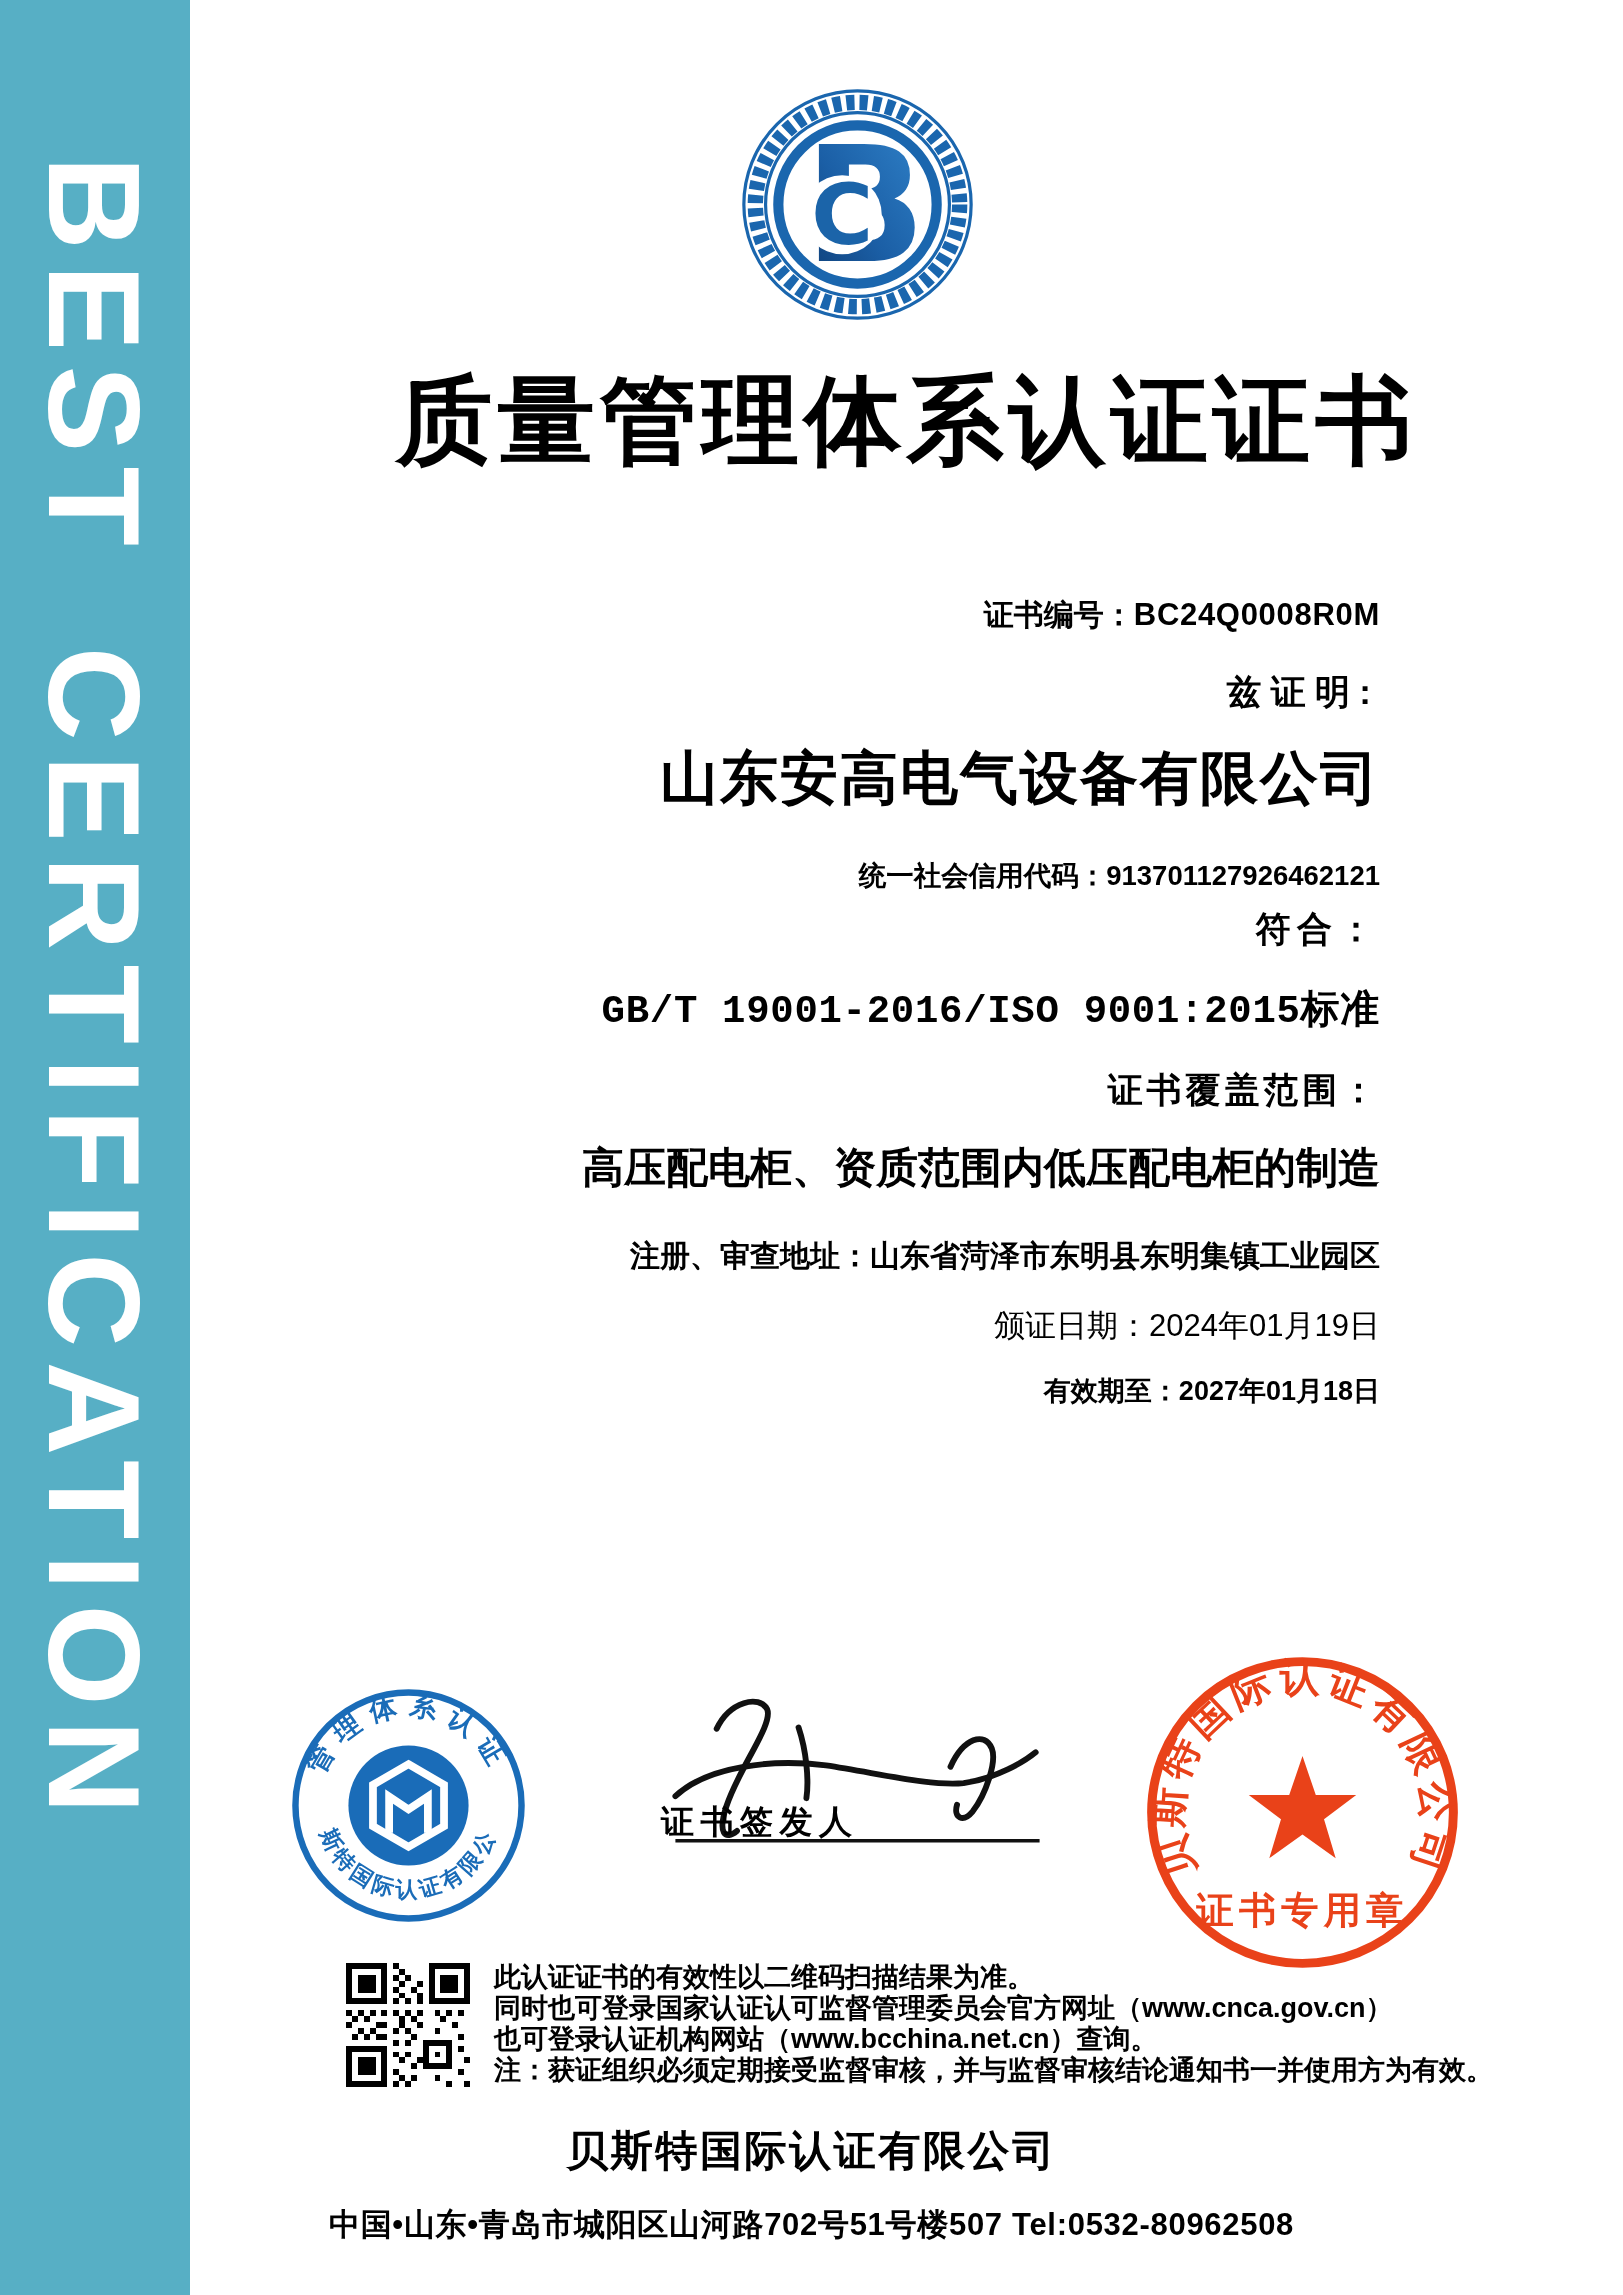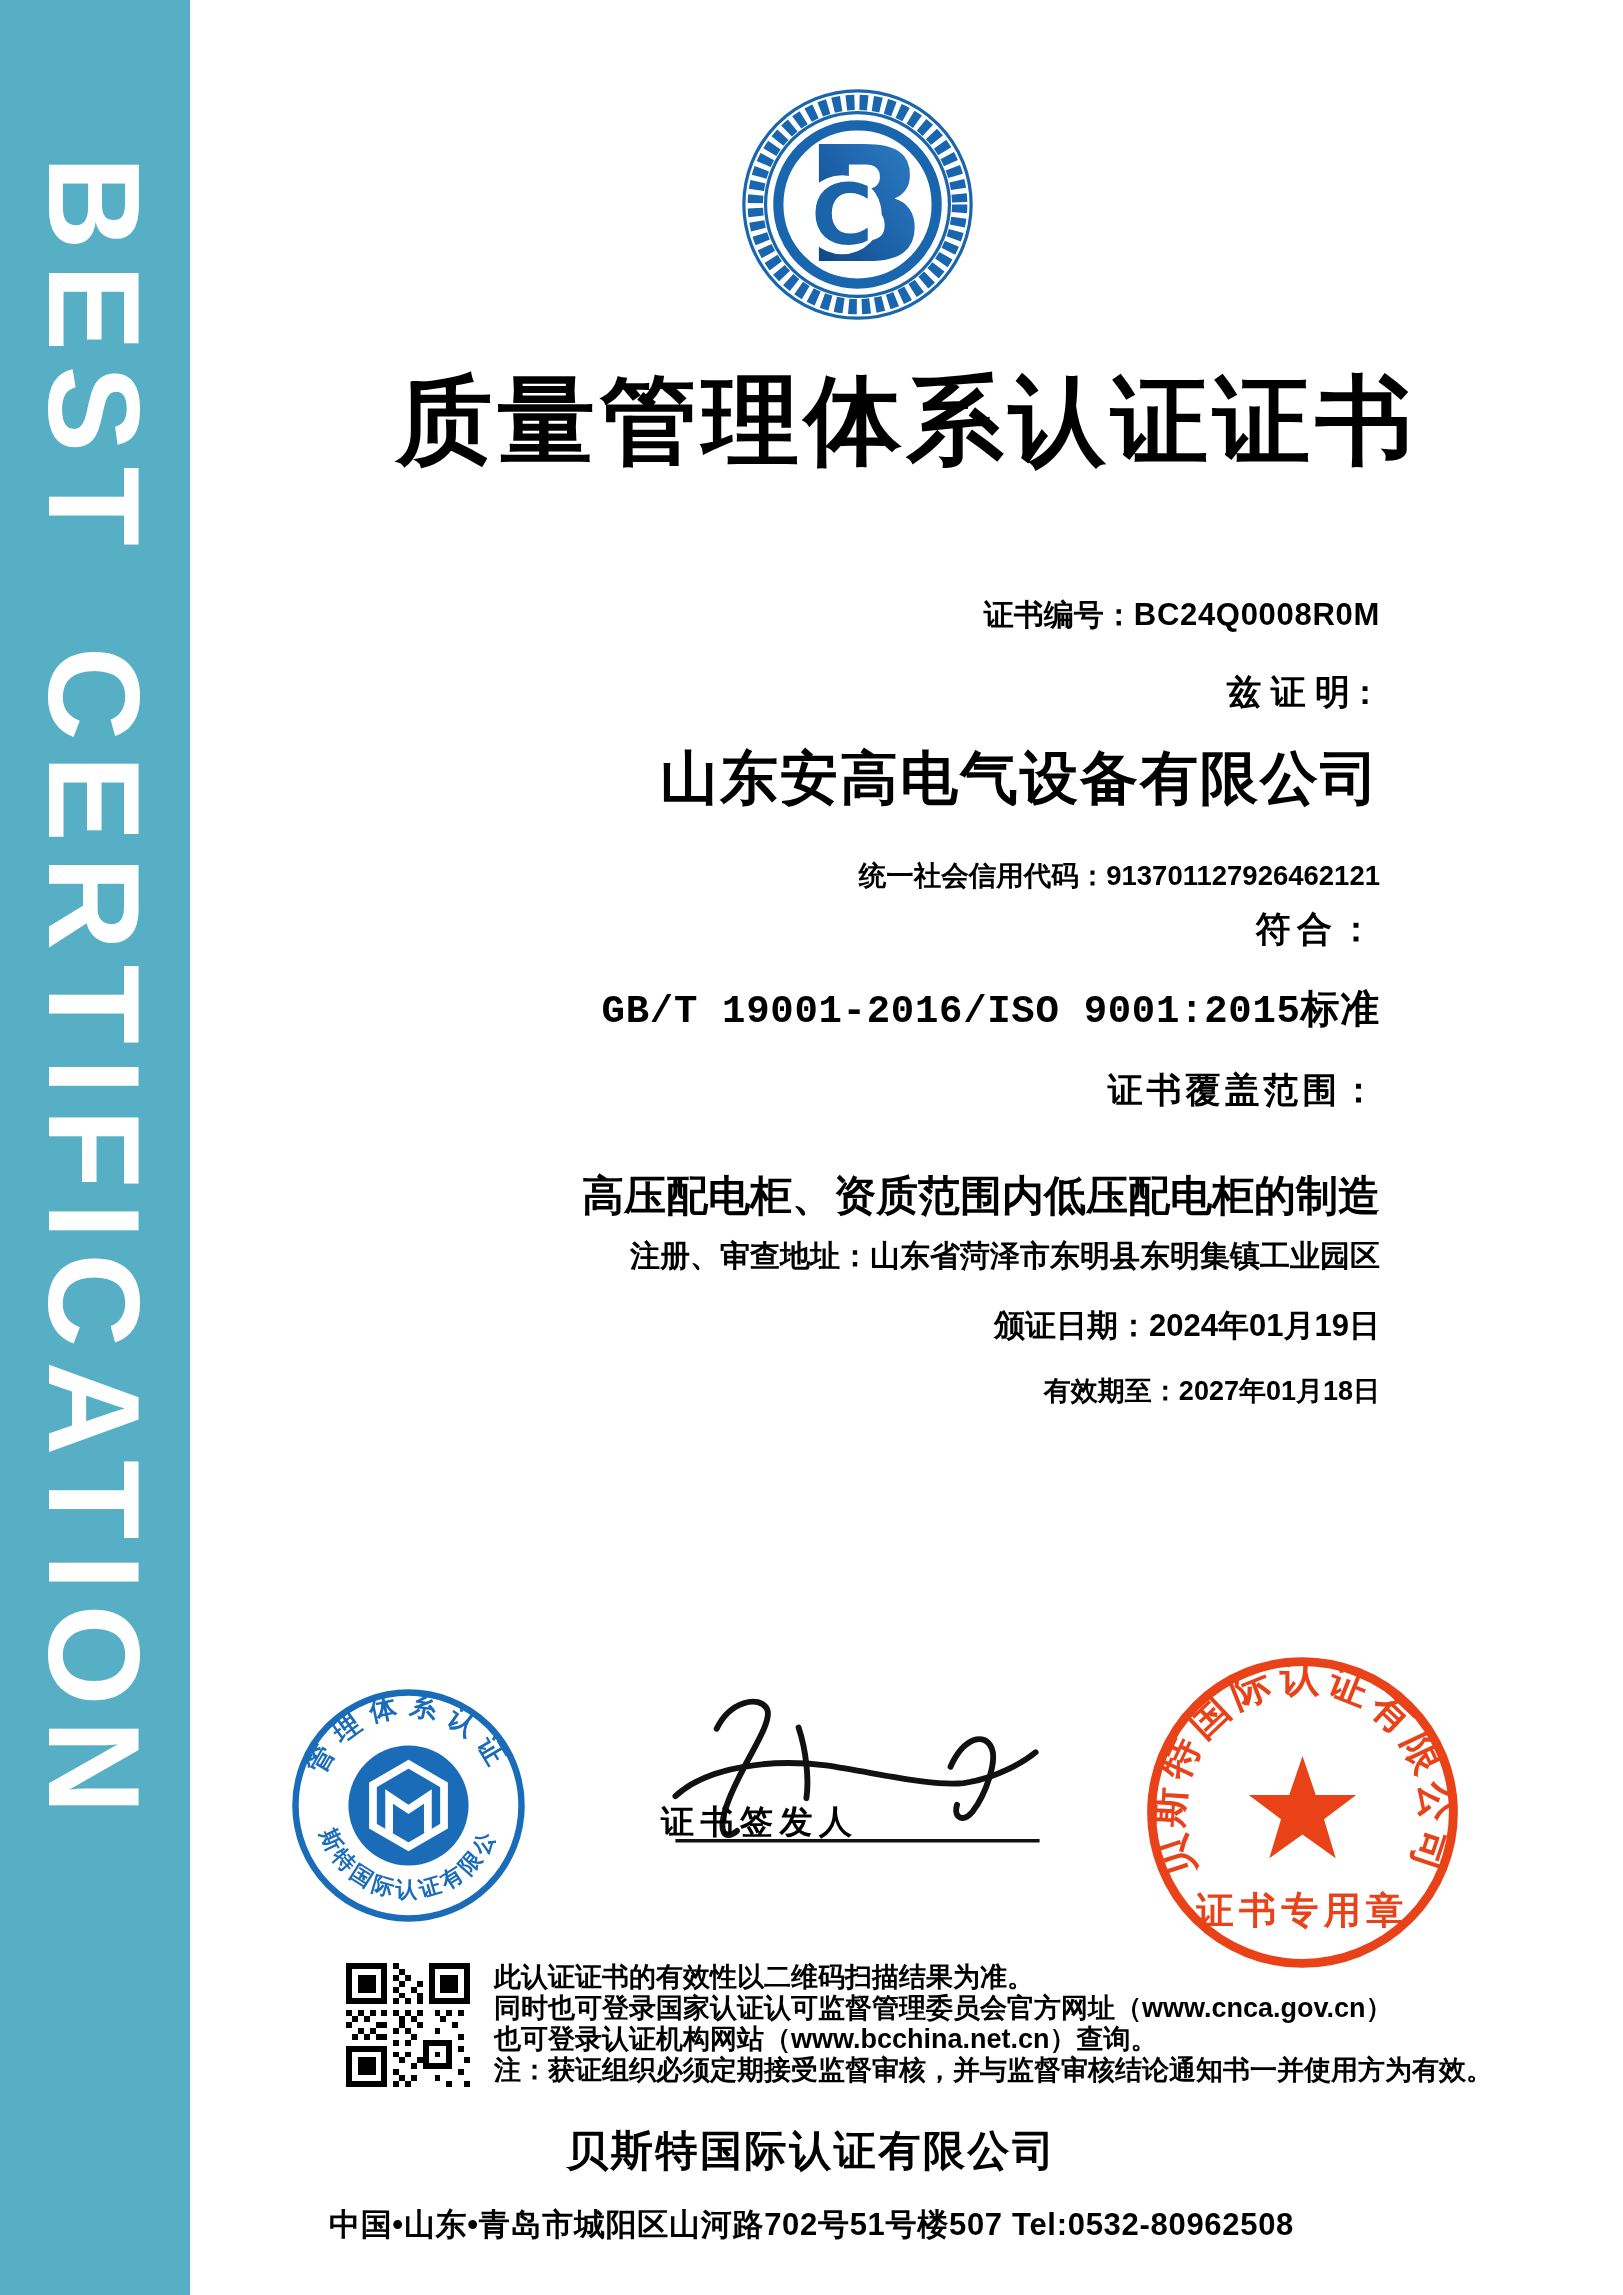--- a/index.html
+++ b/index.html
@@ -25,23 +25,23 @@
   }
   .r{position:absolute;right:243px;white-space:nowrap;text-align:right;margin-top:24px;}
   .cert-no{top:571px;font-size:30px;font-weight:700;}
   .cert-no b{font-size:31px;font-weight:800;letter-spacing:0.7px;}
   .statement{top:645px;font-size:35px;font-weight:700;letter-spacing:9.2px;}
   .company{top:716px;font-size:58px;font-weight:900;letter-spacing:2px;}
   .credit{top:834px;font-size:27.5px;font-weight:700;}
   .conform{top:882px;font-size:35px;font-weight:700;letter-spacing:6.5px;}
   .standard{top:958px;font-size:39px;font-weight:700;letter-spacing:0.7px;font-family:Liberation Mono, monospace;}
   .scope-label{top:1043px;font-size:35px;font-weight:700;letter-spacing:3.9px;}
-  .scope{top:1144px;font-size:42px;font-weight:900;}
+  .scope{top:1116px;font-size:42px;font-weight:900;}
   .address{top:1212px;font-size:30px;font-weight:700;}
-  .issue{top:1281px;font-size:31px;font-weight:700;}
+  .issue{top:1281px;font-size:31px;font-weight:400;}
   .valid{top:1349px;font-size:27px;font-weight:700;}
   
   .blue-seal{position:absolute;left:289px;top:1686px;width:239px;height:239px;}
   .red-seal{position:absolute;left:1142px;top:1652px;width:321px;height:321px;opacity:.95;}
   .signature{position:absolute;left:661px;top:1688px;width:393px;height:164px;}
   .signer{position:absolute;left:661px;top:1800px;width:393px;text-align:left;
           font-size:33px;font-weight:700;letter-spacing:6.5px;}
   
   .qr{position:absolute;left:346px;top:1963px;width:124px;height:124px;}
   .notes{position:absolute;left:494px;top:1962px;font-size:27px;font-weight:700;line-height:31px;white-space:nowrap;}

